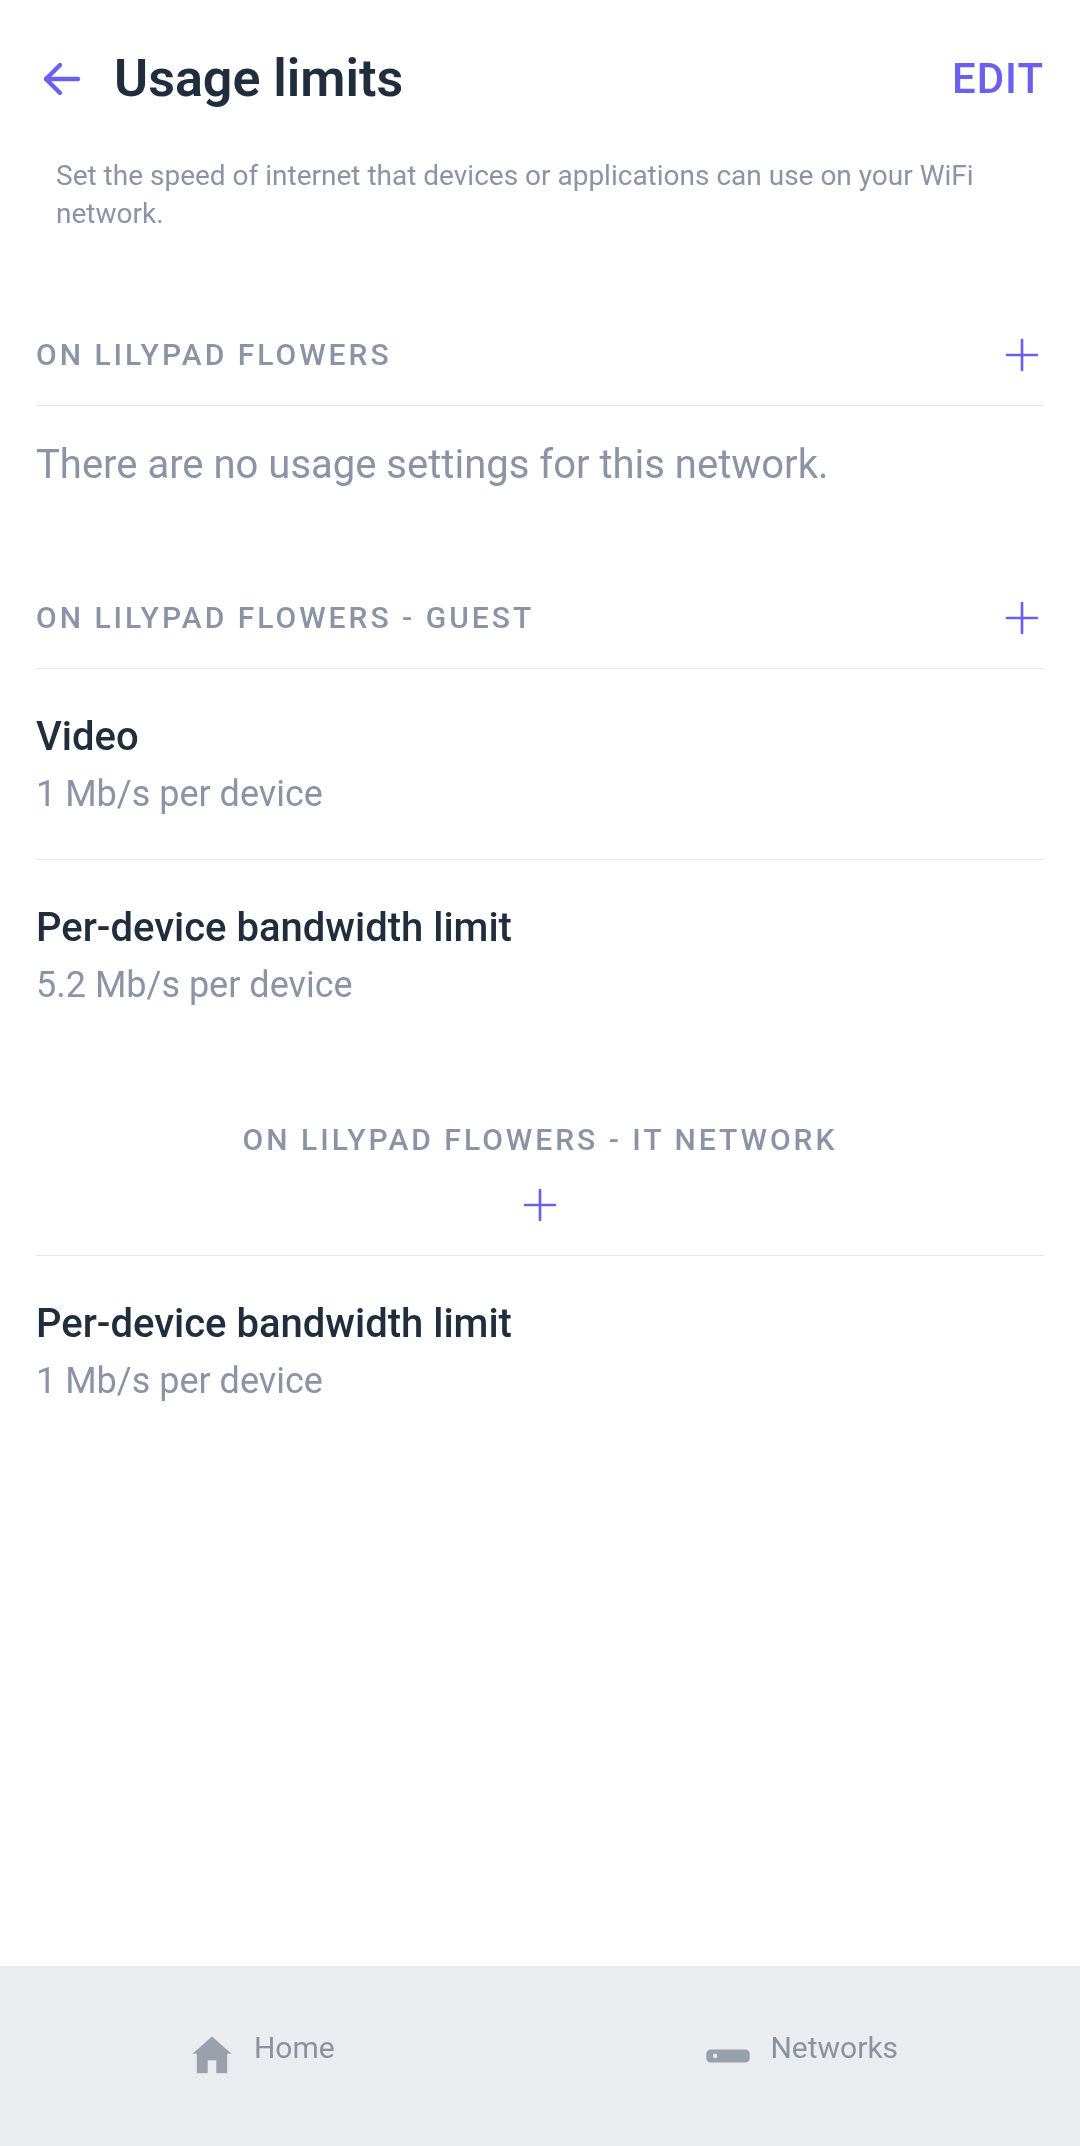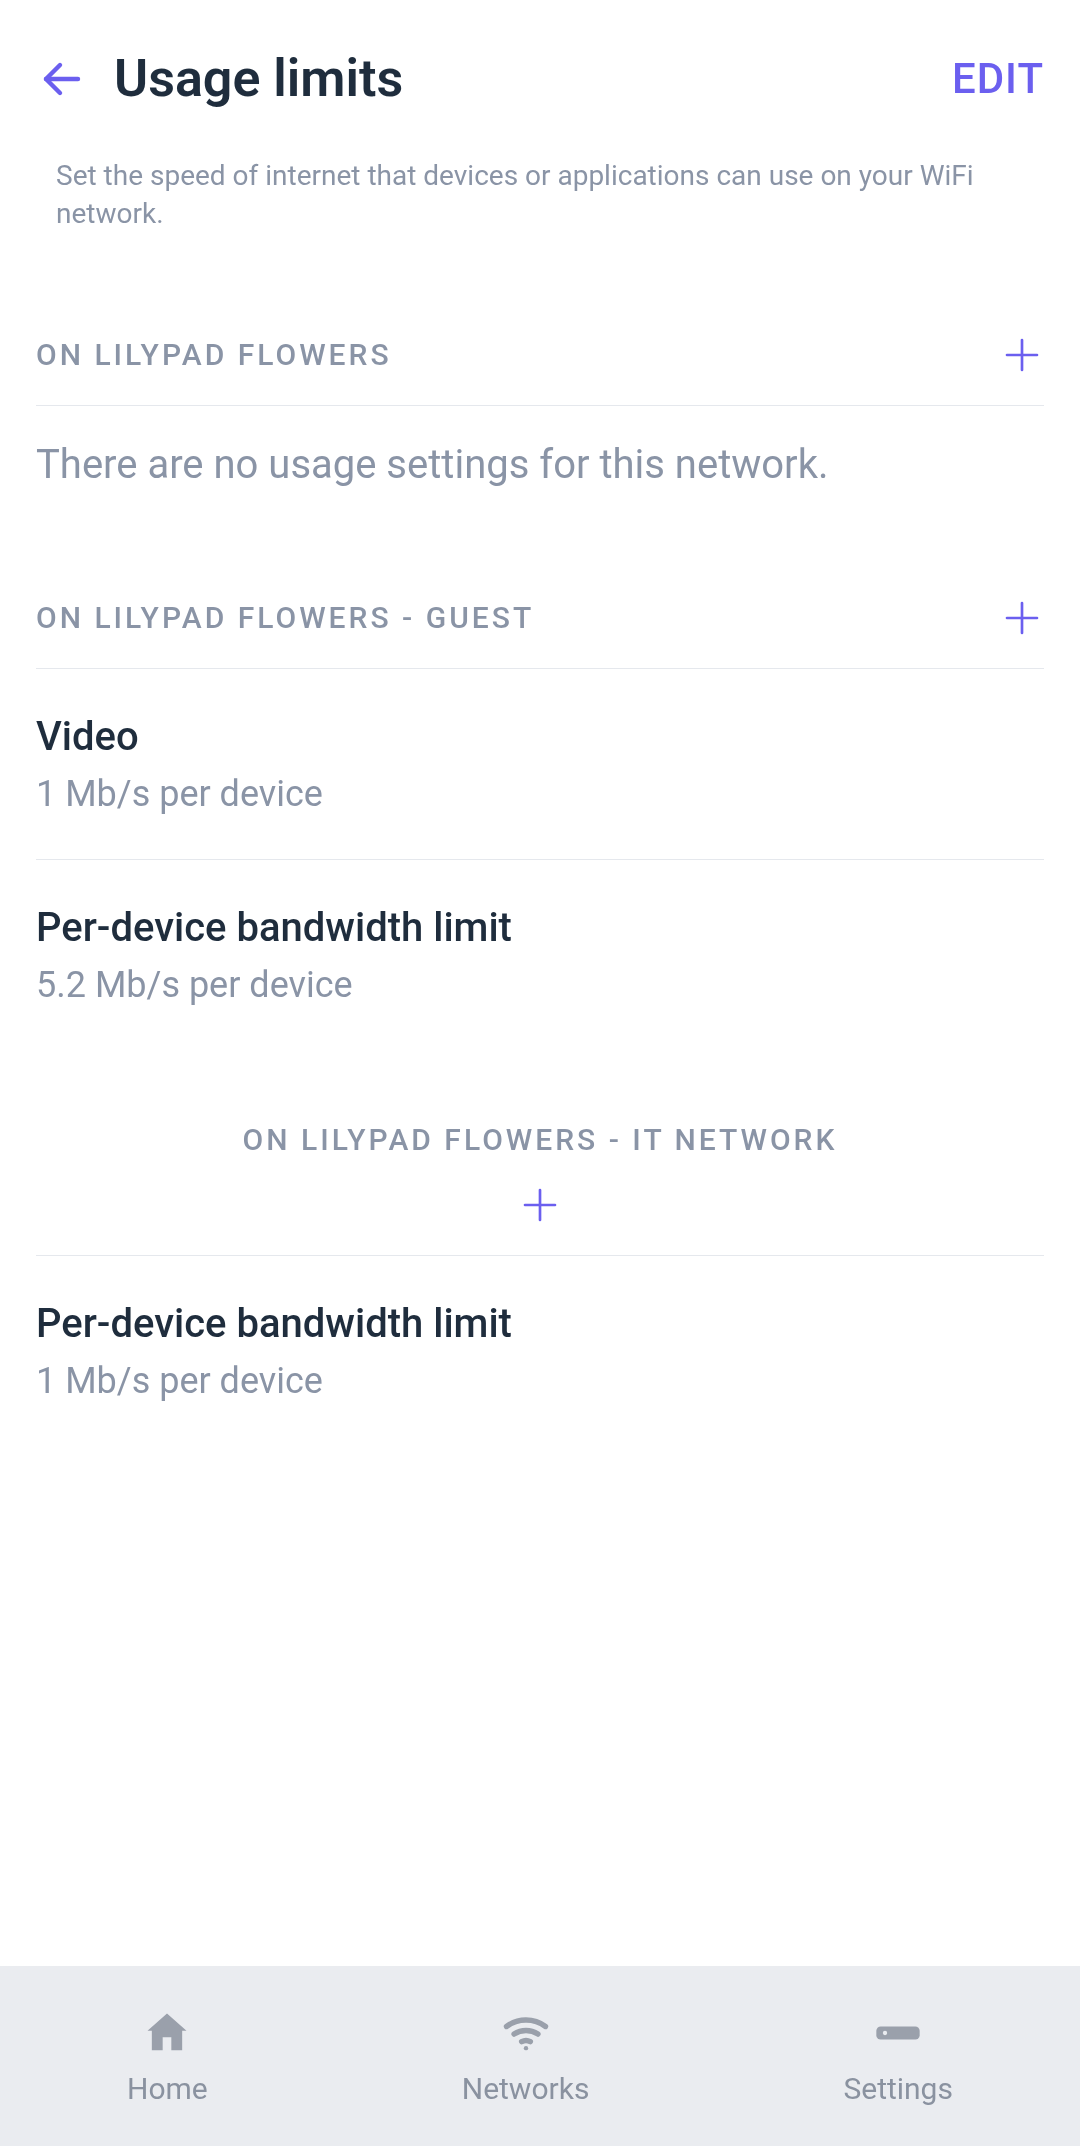--- a/index.html
+++ b/index.html
@@ -130,22 +130,21 @@
       right: 0;
       height: 180px;
       background: #eaecf0;
       display: flex;
       align-items: center;
       justify-content: space-around;
     }
     
     .nav-item {
       display: flex;
-      flex-direction: column;
-      align-items: center;
+      align-items: flex-start;
       gap: 12px;
       cursor: pointer;
       padding: 16px 28px;
     }
     
     .nav-icon {
       width: 60px;
       height: 52px;
       display: flex;
       align-items: center;
@@ -238,31 +237,20 @@
   <div class="nav-item">
     <div class="nav-icon">
       <svg viewBox="0 0 24 24" fill="currentColor">
         <path d="M12 3l9 8h-2v9h-5v-6h-4v6H5v-9H3l9-8z"></path>
       </svg>
     </div>
     <div class="nav-label">Home</div>
   </div>
   <div class="nav-item">
     <div class="nav-icon">
-      <svg viewBox="0 0 24 24" fill="none" stroke="currentColor" stroke-width="2.5" stroke-linecap="round">
-        <path d="M3 9a15 15 0 0 1 18 0"></path>
-        <path d="M6.5 12.5a10 10 0 0 1 11 0"></path>
-        <path d="M10 16a4 4 0 0 1 4 0"></path>
-        <circle cx="12" cy="19" r="1" fill="currentColor" stroke="none"></circle>
-      </svg>
-    </div>
-    <div class="nav-label">Networks</div>
-  </div>
-  <div class="nav-item">
-    <div class="nav-icon">
       <svg viewBox="0 0 24 24" fill="currentColor">
         <rect x="2" y="9" width="20" height="6" rx="2"></rect>
         <circle cx="6" cy="12" r="1" fill="#eaecf0"></circle>
       </svg>
     </div>
-    <div class="nav-label">Settings</div>
+    <div class="nav-label">Networks</div>
   </div>
 </div>
 
 </body></html>

